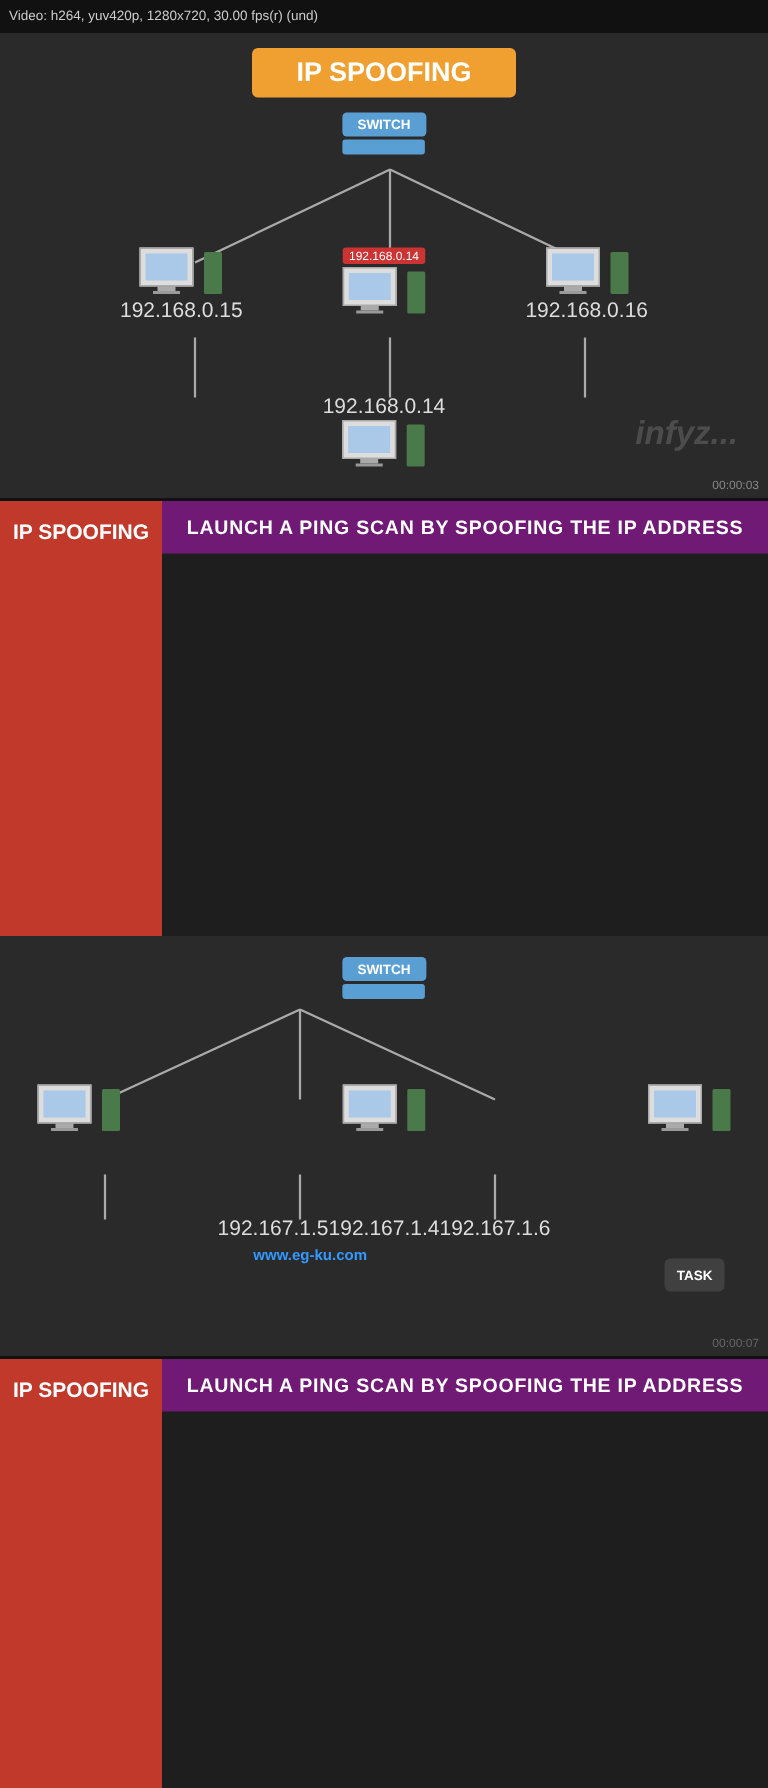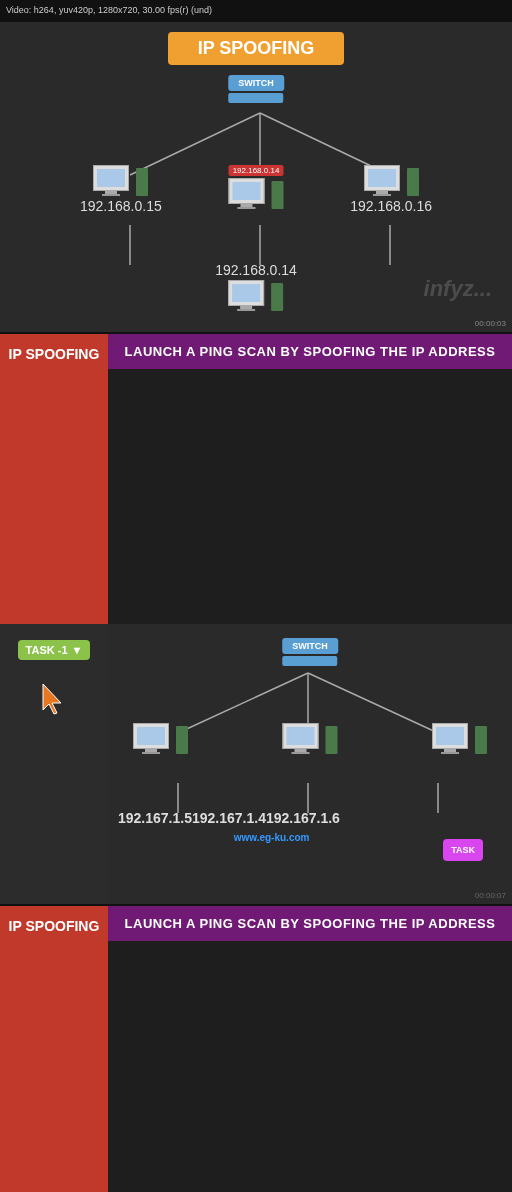--- a/index.html
+++ b/index.html
@@ -126,21 +126,21 @@
       background: #2a2a2a;
       flex: 1;
       position: relative;
       overflow: hidden;
     }
 
     .task-badge-orange {
       position: absolute;
       bottom: 12px;
       right: 14px;
-      background: #d946ef;
+      background: #404040;
       color: #fff;
       font-size: 9px;
       font-weight: bold;
       padding: 6px 8px;
       border-radius: 4px;
       text-align: right;
     }
 
     
     .divider {
@@ -327,30 +327,20 @@
 <div class="section-row">
   <div class="sidebar sidebar-red">
     <div class="sidebar-label">IP SPOOFING</div>
   </div>
   <div class="main-content">
     <div class="header-bar">LAUNCH A PING SCAN BY SPOOFING THE IP ADDRESS</div>
   </div>
 </div>
 
 <div class="section-row" style="min-height:280px;">
-  <div class="sidebar sidebar-dark" style="min-height:280px; padding-top:16px;">
-    <div class="task-dropdown">
-      <span>TASK -1</span>
-      <span>▼</span>
-    </div>
-
-    <svg width="30" height="36" viewBox="0 0 30 36" style="margin-top:10px;">
-      <polygon points="4,2 4,28 10,22 15,32 18,31 13,21 22,21" fill="#e87722" stroke="#fff" stroke-width="1"></polygon>
-    </svg>
-  </div>
   <div class="content-area" style="min-height:280px; position:relative;">
 
     <div style="position:relative; height:240px; margin:14px 10px;">
       <svg style="position:absolute;top:0;left:0;width:100%;height:100%;">
         <line x1="190" y1="35" x2="60" y2="95" stroke="#aaa" stroke-width="1.5"></line>
         <line x1="190" y1="35" x2="190" y2="95" stroke="#aaa" stroke-width="1.5"></line>
         <line x1="190" y1="35" x2="320" y2="95" stroke="#aaa" stroke-width="1.5"></line>
         <line x1="60" y1="145" x2="60" y2="175" stroke="#aaa" stroke-width="1.5"></line>
         <line x1="190" y1="145" x2="190" y2="175" stroke="#aaa" stroke-width="1.5"></line>
         <line x1="320" y1="145" x2="320" y2="175" stroke="#aaa" stroke-width="1.5"></line>
@@ -393,21 +383,21 @@
             <div class="pc-monitor">
                 <div class="pc-screen"></div>
               </div>
             <div class="pc-stand"></div>
               <div class="pc-base"></div>
           </div>
           <div class="pc-tower"></div>
         </div>
       </div>
 
-      <div style="position:absolute; top:170px; left:0; width:100%; display:flex; justify-content:flex-start;font-weight:bold;">
+      <div style="position:absolute; top:170px; left:0; width:100%; display:flex; justify-content:center;">
         <div class="ip-tag">192.167.1.5</div>
         <div class="ip-tag">192.167.1.4</div>
         <div class="ip-tag">192.167.1.6</div>
       </div>
 
       <div style="position:absolute; top:190px; left:0; width:80%; text-align:center;">
         <div class="www-label">www.eg-ku.com</div>
       </div>
 
       <div style="position:absolute; bottom:5px; right:5px;">

